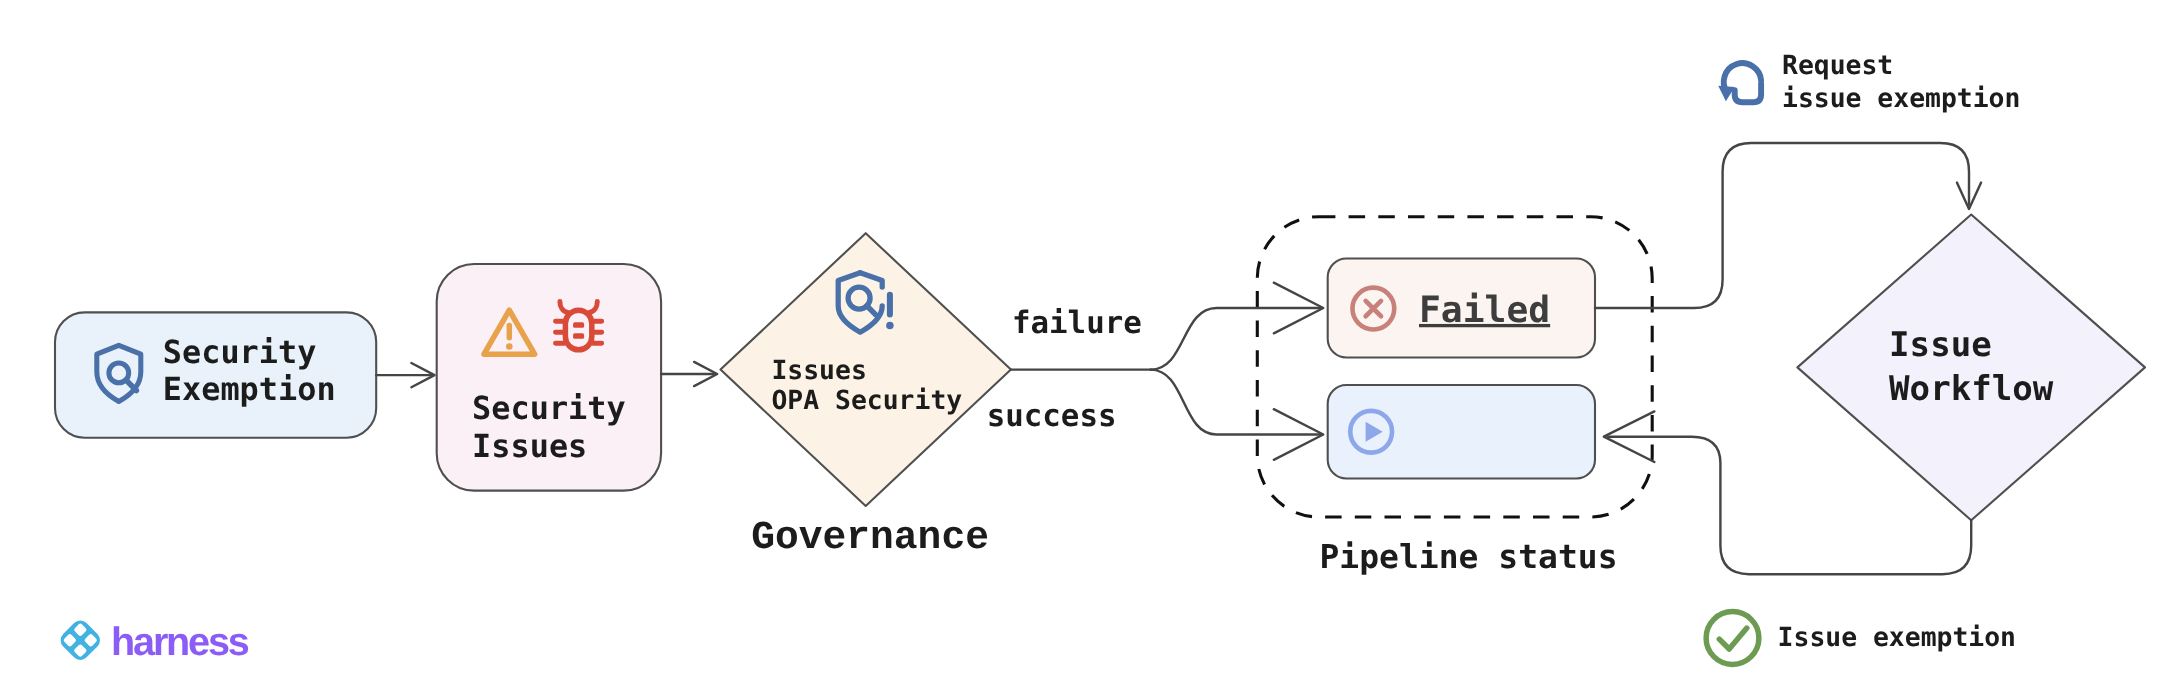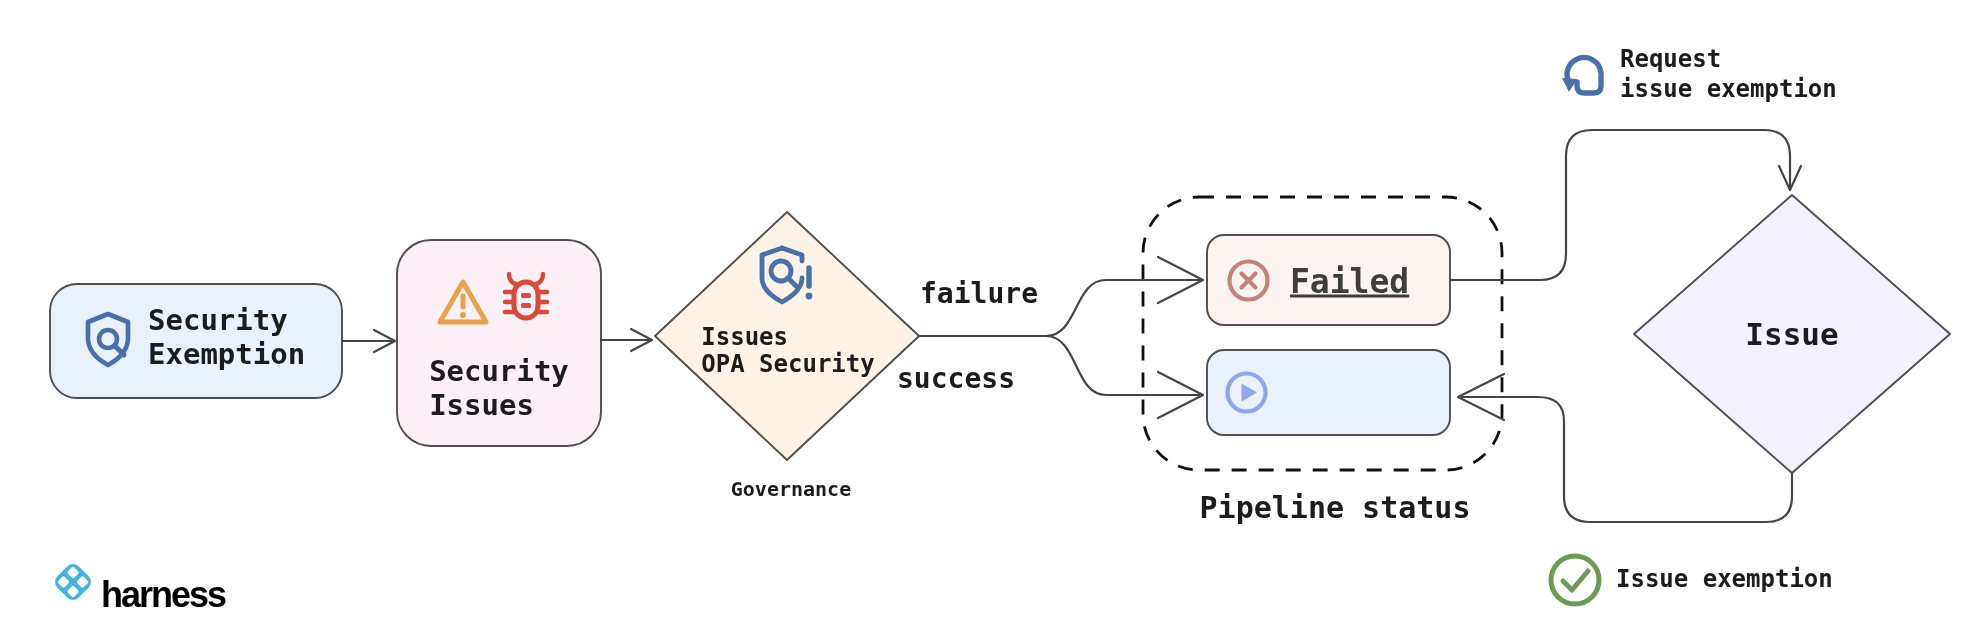--- a/index.html
+++ b/index.html
@@ -6,27 +6,27 @@
   .stage{position:relative;width:1980px;height:634px;background:#ffffff;overflow:hidden;
          font-family:"DejaVu Sans Mono","Liberation Mono",monospace;}
   svg.layer{position:absolute;left:0;top:0;}
   .icon{position:absolute;}
   .label{position:absolute;font-weight:700;color:#1c1c1c;white-space:nowrap;}
   .label span{display:block;}
   .center{transform:translate(-50%,-50%);text-align:left;}
   .vcenter{transform:translateY(-50%);}
   .t-node{font-size:29px;line-height:34px;}
   .t-opa{font-size:24px;line-height:27px;}
-  .t-caption{font-size:20px;}
+  .t-caption{font-size:36px;font-family:Liberation Mono, monospace;}
   .t-pipeline{font-size:30px;}
   .t-edge{font-size:28px;}
   .t-status{font-size:33px;color:#3d3d3d;text-decoration:underline;}
   .t-exemption{font-size:31px;line-height:40px;}
   .t-note{font-size:24px;line-height:30px;}
-  .t-logo{font-size:36px;letter-spacing:-2px;font-family:"Liberation Sans","DejaVu Sans",sans-serif;color:#000000;margin-top:12px;}
+  .t-logo{font-size:36px;letter-spacing:-2px;font-family:"Liberation Sans","DejaVu Sans",sans-serif;color:#8b5cf6;}
 </style>
 </head>
 <body>
 
 <div class="stage">
 
   <svg class="layer" width="1980" height="634" viewBox="0 0 1980 634">
 
     <rect x="1143" y="197" width="359" height="273" rx="56" fill="none" stroke-width="2.8" stroke-dasharray="15 12" stroke="#101010"></rect>
 
@@ -155,20 +155,21 @@
 
   <div class="label center t-edge" style="left:956px;top:378px">success</div>
 
   <div class="label vcenter t-status" style="left:1290px;top:281px">Failed</div>
 
 
   <div class="label center t-pipeline" style="left:1335px;top:507px">Pipeline status</div>
 
   <div class="label center t-exemption" style="left:1792px;top:334px">
     <span>Issue</span>
+    <span>Workflow</span>
   </div>
 
   <div class="label vcenter t-note" style="left:1620px;top:74px">
     <span>Request</span>
     <span>issue exemption</span>
   </div>
 
   <div class="label vcenter t-note" style="left:1616px;top:579px">
     <span>Issue exemption</span>
   </div>

